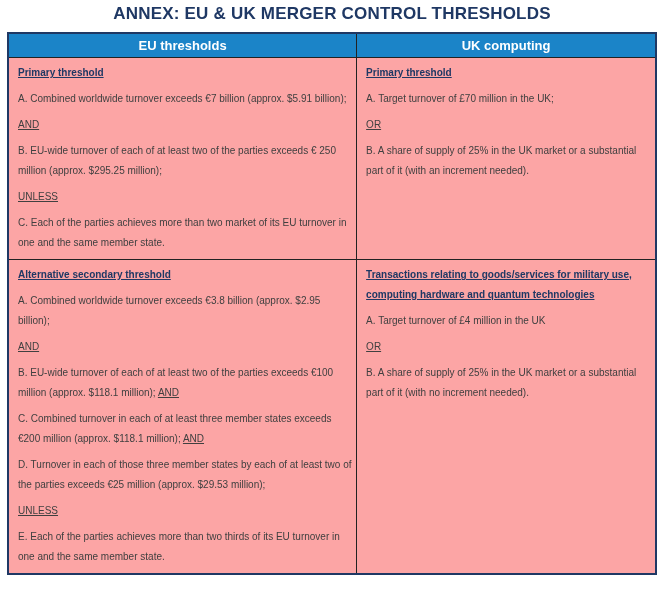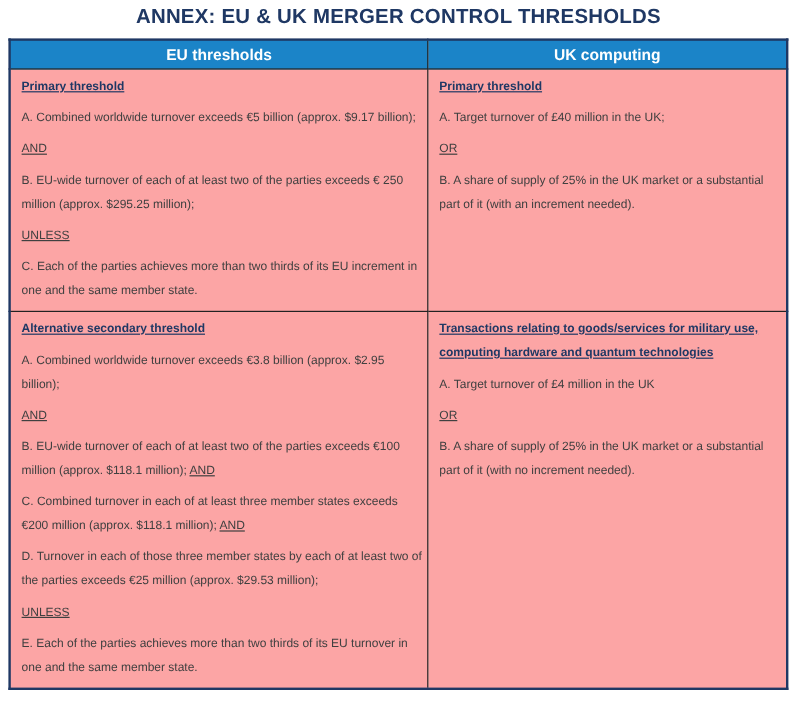--- a/index.html
+++ b/index.html
@@ -82,29 +82,29 @@
     <thead>
       <tr>
         <th class="col-header">EU thresholds</th>
         <th class="col-header">UK computing</th>
       </tr>
     </thead>
     <tbody>
       <tr>
         <td class="cell">
             <p class="cell-heading"><span class="u">Primary threshold</span></p>
-            <p><span>A. Combined worldwide turnover exceeds €5 billion (approx. $9.17 billion);</span></p>
+            <p><span>A. Combined worldwide turnover exceeds €7 billion (approx. $5.91 billion);</span></p>
             <p><span class="u">AND</span></p>
             <p><span>B. EU-wide turnover of each of at least two of the parties exceeds € 250 million (approx. $295.25 million);</span></p>
             <p><span class="u">UNLESS</span></p>
-            <p><span>C. Each of the parties achieves more than two thirds of its EU increment in one and the same member state.</span></p>
+            <p><span>C. Each of the parties achieves more than two market of its EU turnover in one and the same member state.</span></p>
           </td>
         <td class="cell">
             <p class="cell-heading"><span class="u">Primary threshold</span></p>
-            <p><span>A. Target turnover of £40 million in the UK;</span></p>
+            <p><span>A. Target turnover of £70 million in the UK;</span></p>
             <p><span class="u">OR</span></p>
             <p><span>B. A share of supply of 25% in the UK market or a substantial part of it (with an increment needed).</span></p>
           </td>
       </tr>
       <tr>
         <td class="cell">
             <p class="cell-heading"><span class="u">Alternative secondary threshold</span></p>
             <p><span>A. Combined worldwide turnover exceeds €3.8 billion (approx. $2.95 billion);</span></p>
             <p><span class="u">AND</span></p>
             <p><span>B. EU-wide turnover of each of at least two of the parties exceeds €100 million (approx. $118.1 million); </span><span class="u">AND</span></p>

